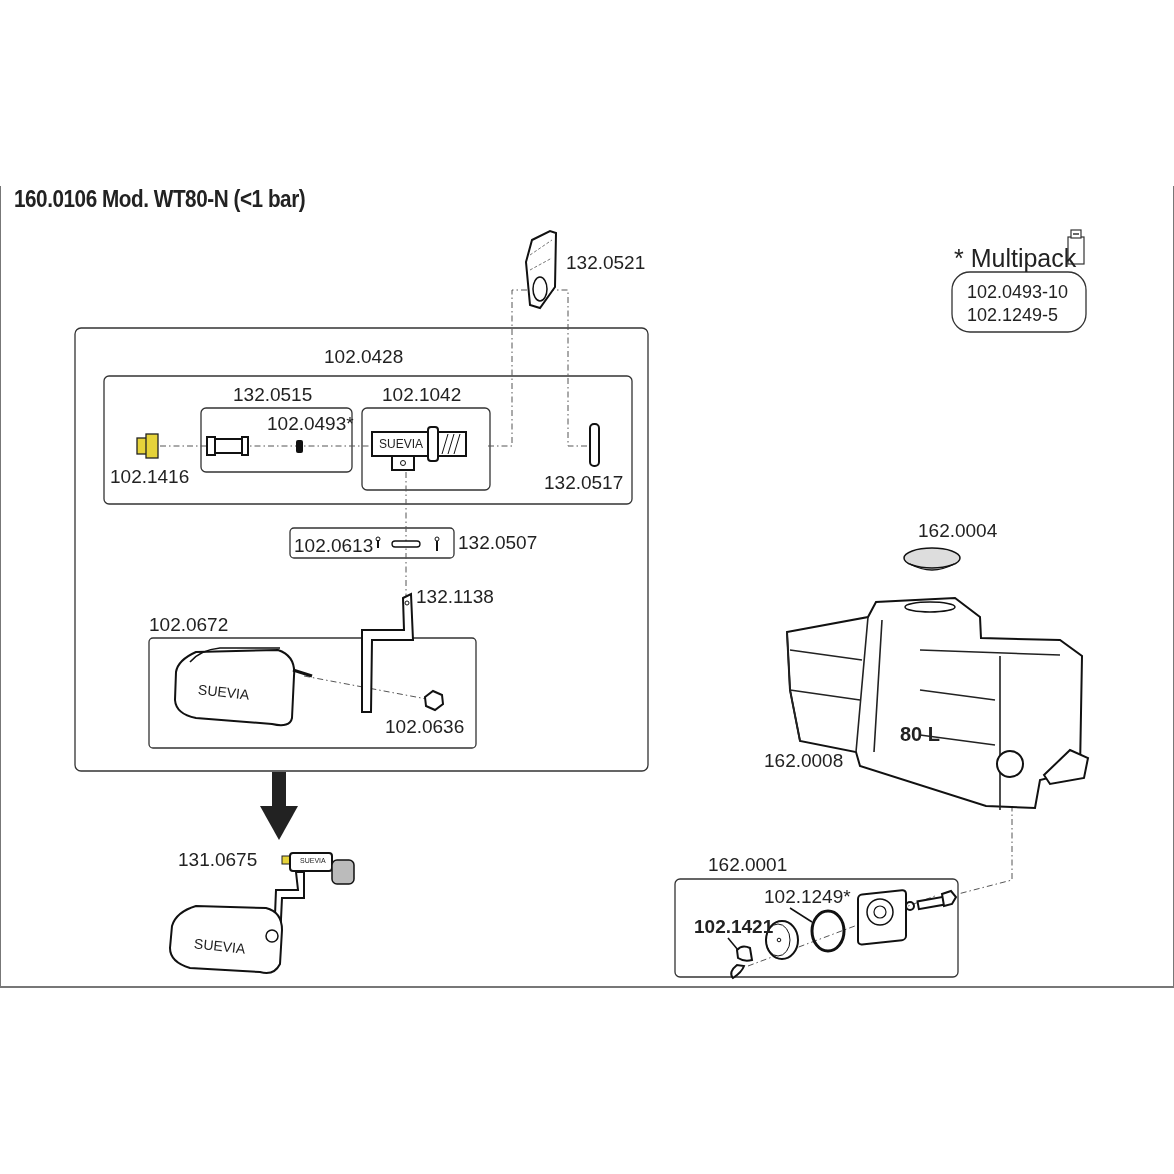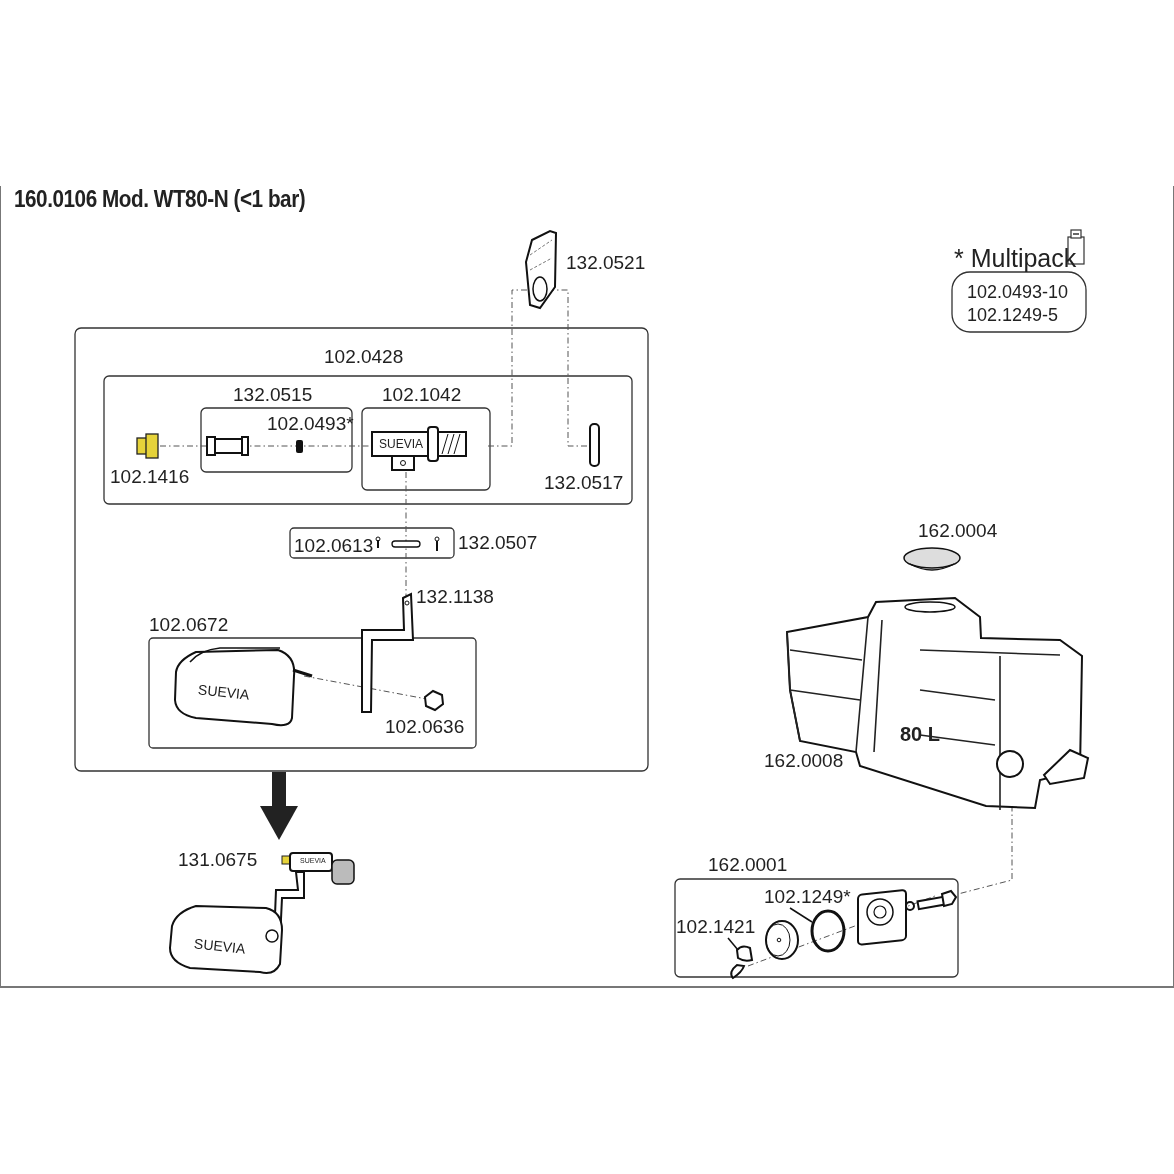--- a/index.html
+++ b/index.html
@@ -178,13 +178,13 @@
 <div class="t bold" style="left:178px;top:849px;">131.0675</div>
 <div class="t" style="left:300px;top:857px;font-size:7px;">SUEVIA</div>
 <div class="t" style="left:194px;top:938px;font-size:14px;transform:rotate(6deg);">SUEVIA</div>
 
 <div class="t lbl" style="left:918px;top:520px;text-align:center;">162.0004</div>
 <div class="t" style="left:872px;top:723px;font-size:20px;font-weight:bold;margin-left:28px;">80 L</div>
 <div class="t lbl" style="left:764px;top:750px;">162.0008</div>
 
 <div class="t bold" style="left:708px;top:854px;">162.0001</div>
 <div class="t lbl" style="left:764px;top:886px;">102.1249*</div>
-<div class="t lbl" style="left:676px;top:916px;">102.1421</div>
+<div class="t lbl" style="left:694px;top:916px;font-weight:bold;">102.1421</div>
 
 </body></html>

